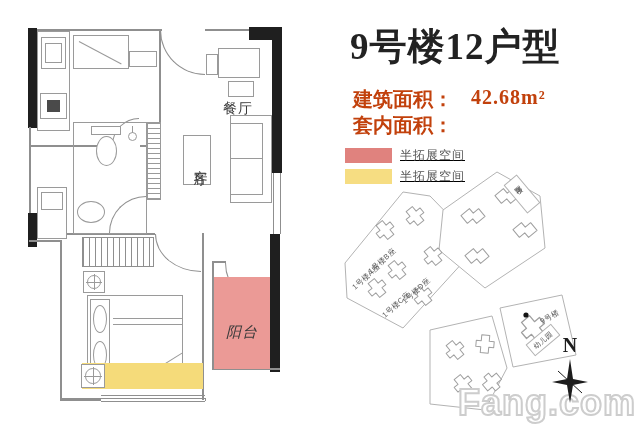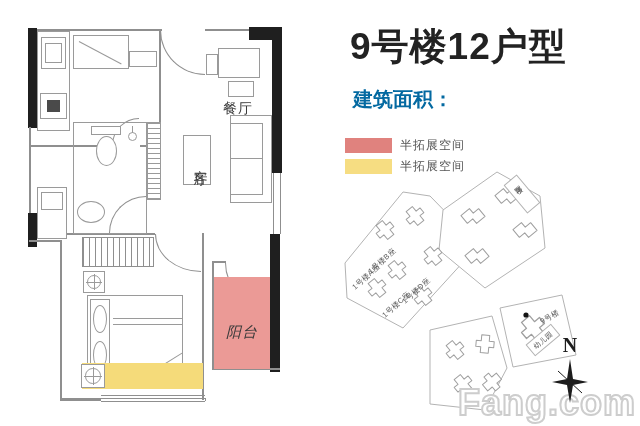--- a/index.html
+++ b/index.html
@@ -1,27 +1,27 @@
 <!DOCTYPE html>
 <html><head>
 <meta charset="utf-8">
 <style>
   html,body{margin:0;padding:0;}
   body{font-family:"Liberation Sans","DejaVu Sans",sans-serif;}
   .page{position:relative;width:640px;height:426px;background:#ffffff;overflow:hidden;}
 
   
-  .title{position:absolute;left:350px;top:22px;width:270px;font-family:Liberation Sans, sans-serif;
+  .title{position:absolute;left:350px;top:22px;width:270px;font-family:Liberation Serif, serif;
          font-size:37px;font-weight:bold;color:#222;letter-spacing:1px;white-space:nowrap;}
   .spec-row{position:absolute;left:353px;width:270px;display:flex;font-family:"Liberation Serif","DejaVu Serif",serif;
-            font-size:20px;font-weight:600;color:#0369a1;white-space:nowrap;}
+            font-size:20px;font-weight:600;color:#c2410c;white-space:nowrap;}
   .spec-row .v{margin-left:18px;letter-spacing:1px;}
   .spec-1{top:86px;} .spec-2{top:112px;}
 
-  .legend{position:absolute;left:345px;top:137px;}
+  .legend{position:absolute;left:345px;top:147px;text-decoration:underline;}
   .legend-row{display:flex;align-items:center;height:16px;margin-bottom:5px;}
   .swatch{width:47px;height:15px;margin-right:8px;}
   .legend-label{font-size:12px;color:#555;letter-spacing:1px;}
 
   
   .plan{position:absolute;left:25px;top:15px;width:292px;height:406px;}
   .plan div{position:absolute;box-sizing:border-box;}
   .wg{background:#8f8f8f;}                       
   .wb{background:#1f1f1f;}                       
   .box{border:1px solid #9a9a9a;background:#fff;}
@@ -138,22 +138,24 @@
         <div class="c"></div>
       </div>
 
     <div style="left: 189px; top: 262px; width: 56px; height: 92px; background: rgb(235, 154, 150);"></div>
     <div class="room-label" style="left:189px;top:308px;width:56px;font-style:italic;">阳台</div>
   </div>
 
   <div class="title">9号楼12户型</div>
   <div class="spec-row spec-1">
     <span>建筑面积：</span>
+    <span class="v">42.68m²</span>
   </div>
   <div class="spec-row spec-2">
+    <span>套内面积：</span>
   </div>
 
   <div class="legend">
     <div class="legend-row">
       <div class="swatch" style="background: rgb(224, 130, 126);"></div>
       <span class="legend-label">半拓展空间</span>
     </div>
     <div class="legend-row">
       <div class="swatch" style="background: rgb(246, 221, 130);"></div>
       <span class="legend-label">半拓展空间</span>

